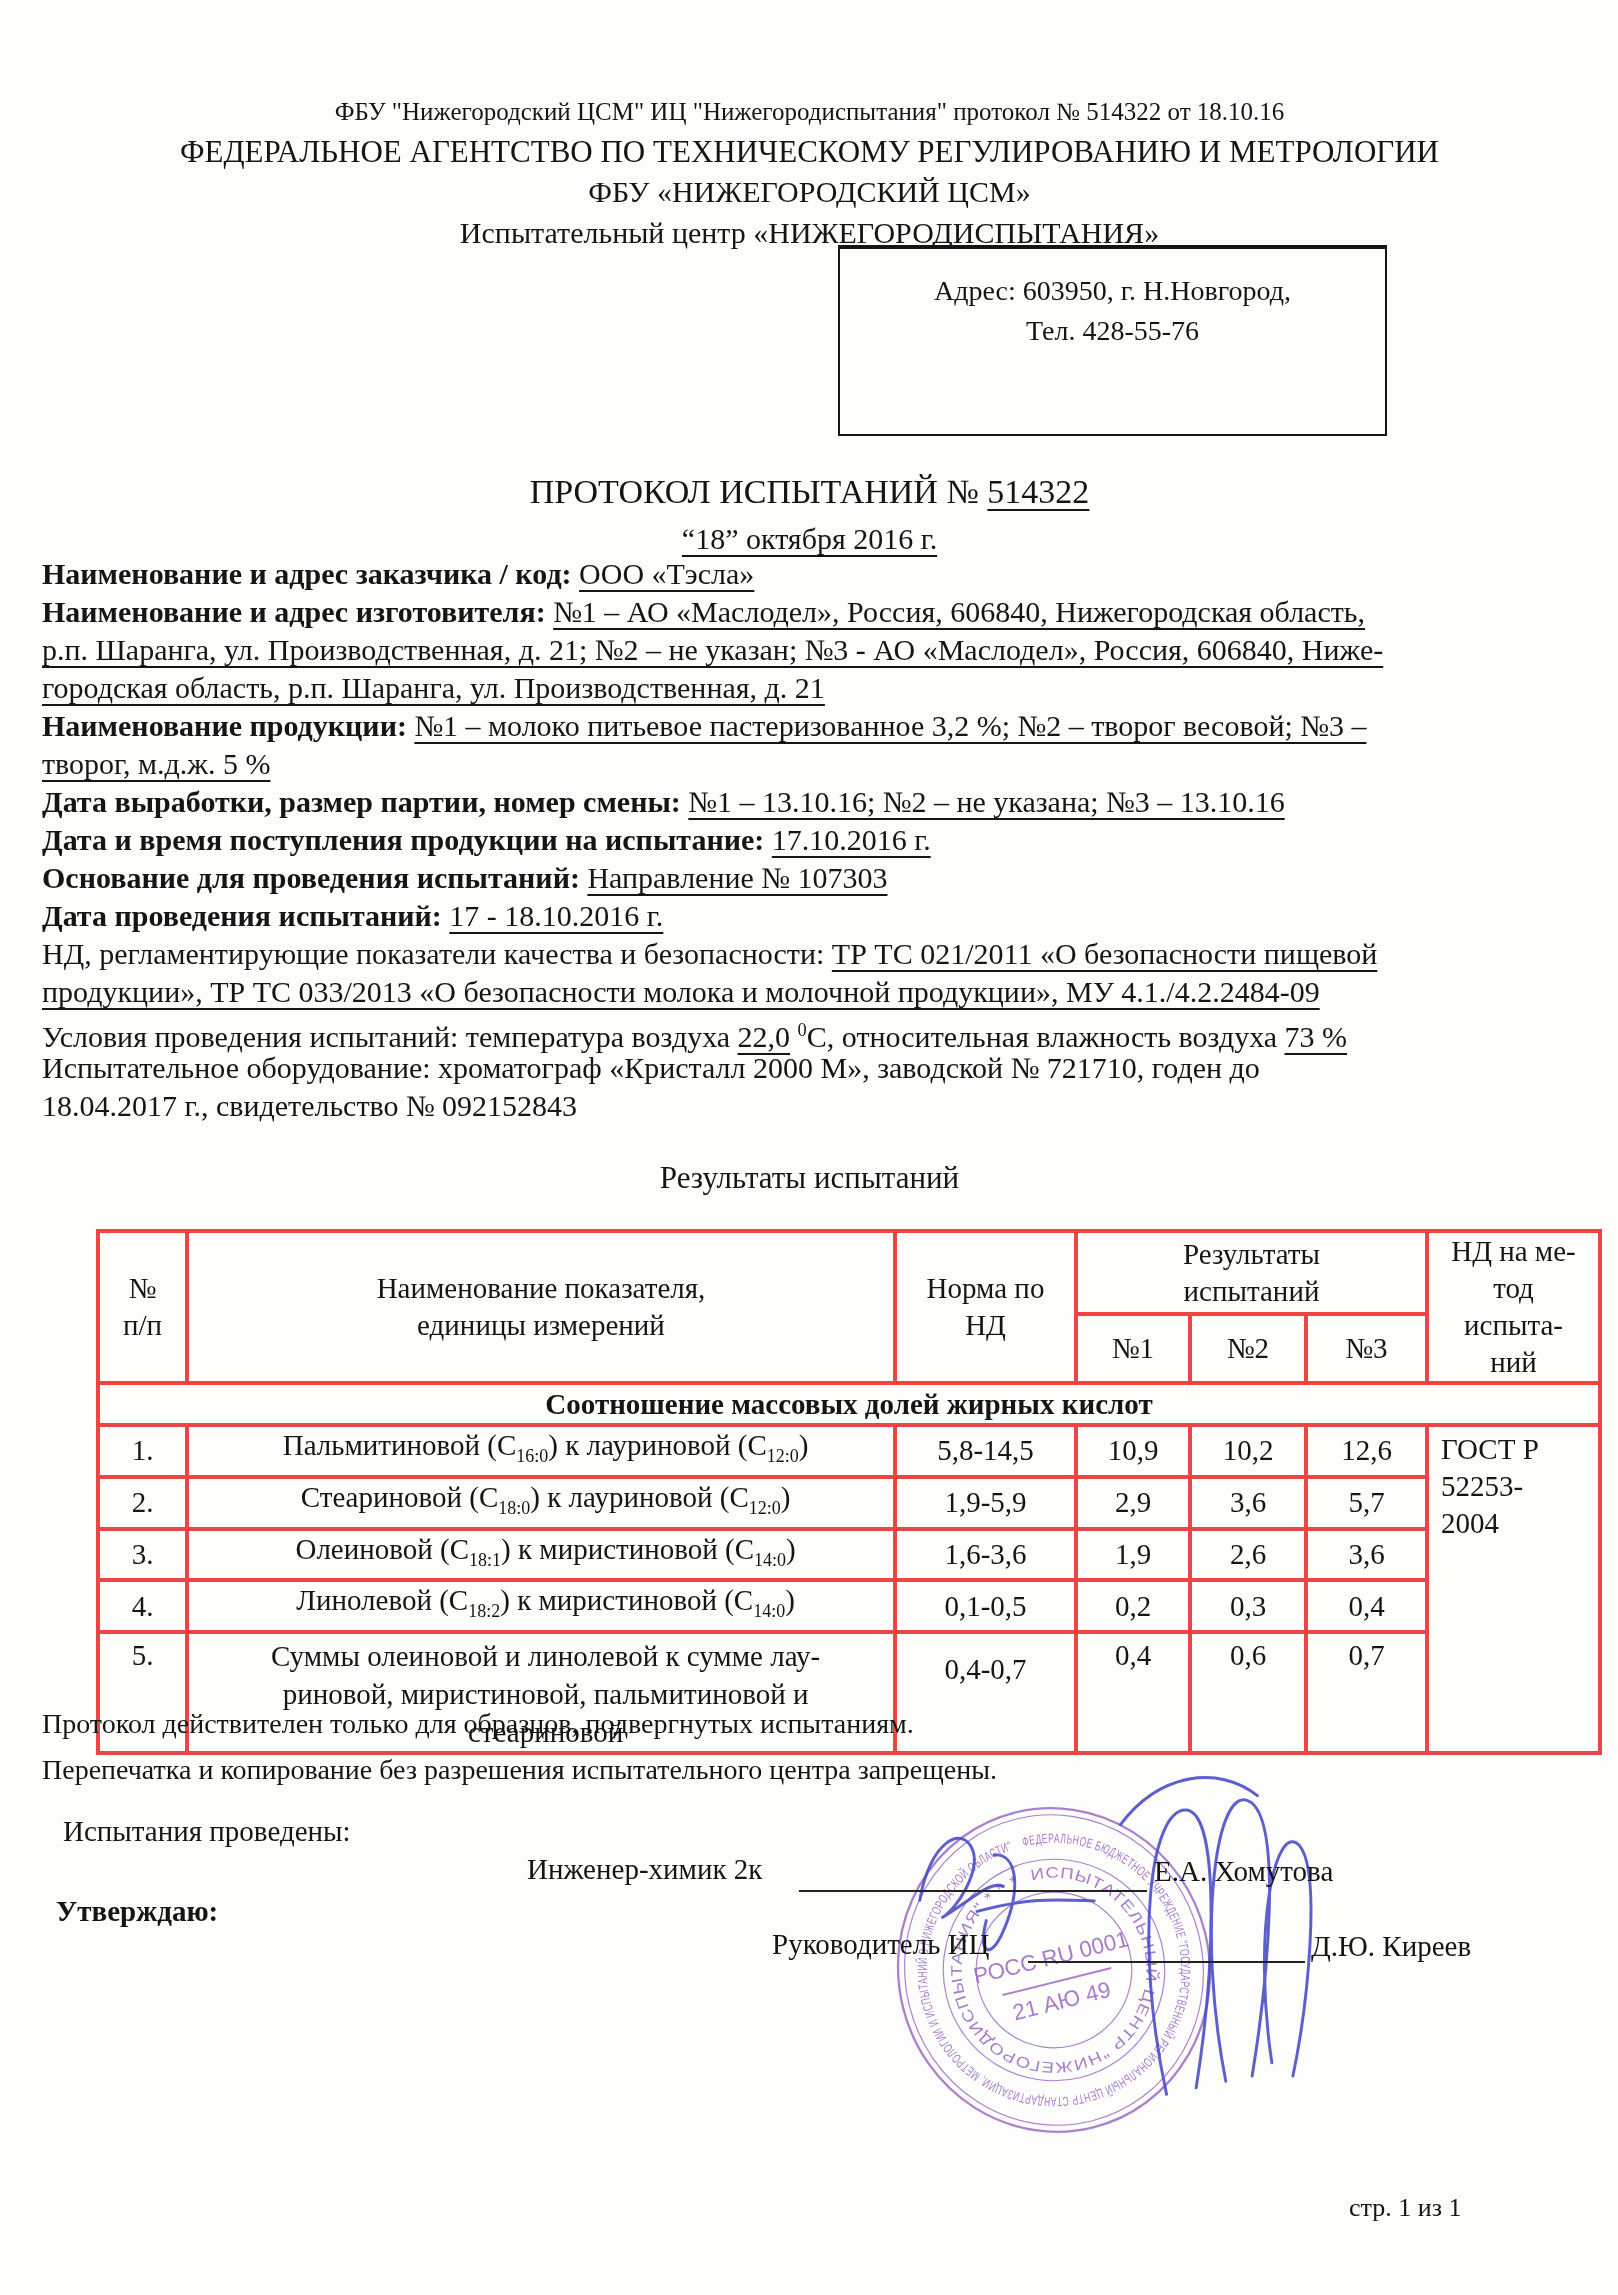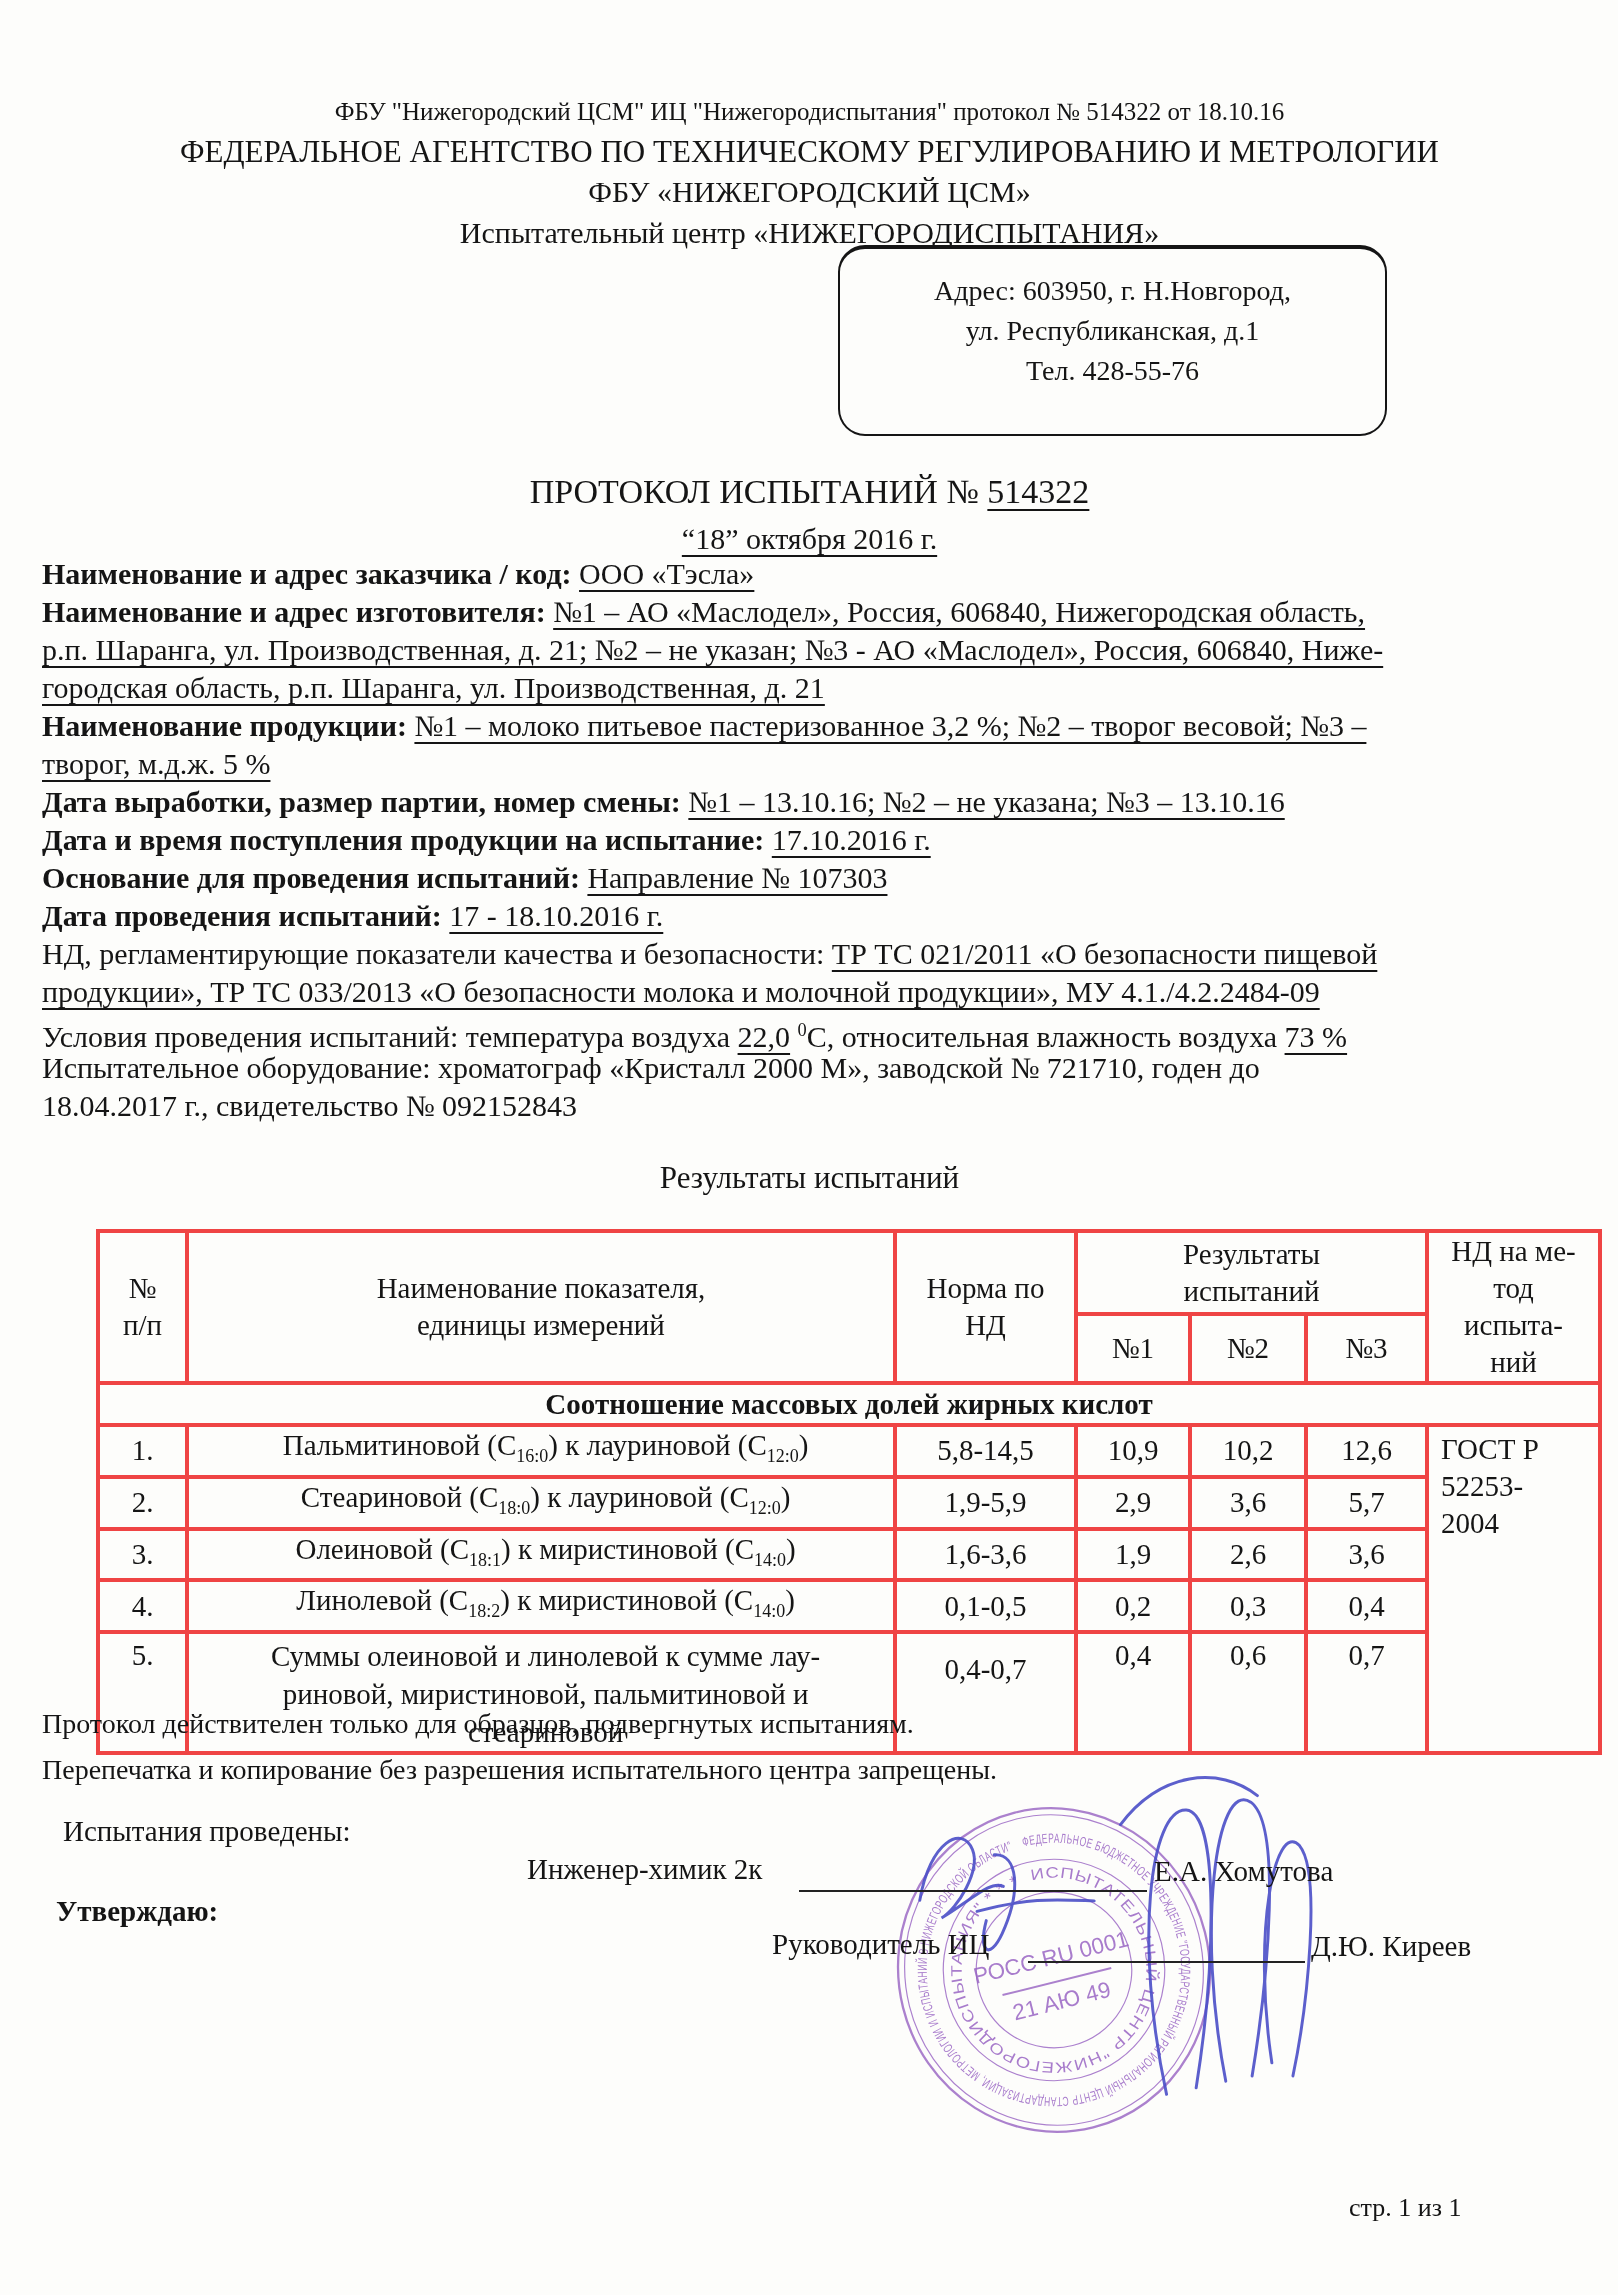--- a/index.html
+++ b/index.html
@@ -14,21 +14,21 @@
   .u { text-decoration:underline; text-decoration-thickness:2px; text-underline-offset:6px; }
   
   .doc-ref   { top:98px; font-size:25px; }
   .agency    { top:134px; font-size:31px; }
   .org       { top:175px; font-size:30px; }
   .center-ln { top:216px; font-size:30px; }
   
   .box { box-sizing:border-box; border:2.6px solid #151515; border-top-width:4px; text-align:center;
          font-size:28px; line-height:40px; }
   .acc-box  { left:227px; top:242px; width:436px; height:207px; padding-top:12px; }
-  .addr-box { left:838px; top:245px; width:549px; height:191px; padding-top:22.4px;border-radius:27px; }
+  .addr-box { left:838px; top:245px; width:549px; height:191px; padding-top:22.4px; }
   
   .prot-title { top:473px; font-size:34px; }
   .prot-date  { top:522px; font-size:30px; }
   
   .fields { left:42px; top:555px; width:1535px; font-size:30px; }
   .fields .line { height:38px; line-height:38px; white-space:nowrap; }
   sup.deg { font-size:18.4px; vertical-align:super; }
   
   .res-title { top:1160px; font-size:31px; }
   table.results { position:absolute; left:96px; top:1229px; width:1502px;
@@ -69,21 +69,20 @@
 <div class="page">
 
   <div class="abs centered doc-ref">ФБУ "Нижегородский ЦСМ"  ИЦ "Нижегородиспытания" протокол № 514322 от 18.10.16</div>
   <div class="abs centered agency">ФЕДЕРАЛЬНОЕ АГЕНТСТВО ПО ТЕХНИЧЕСКОМУ РЕГУЛИРОВАНИЮ И МЕТРОЛОГИИ</div>
   <div class="abs centered org">ФБУ «НИЖЕГОРОДСКИЙ ЦСМ»</div>
   <div class="abs centered center-ln">Испытательный центр  «НИЖЕГОРОДИСПЫТАНИЯ»</div>
 
 
   <div class="abs box addr-box">
     <div>Адрес: 603950, г. Н.Новгород,</div>
-    <div>ул. Республиканская, д.1</div>
     <div>Тел. 428-55-76</div>
   </div>
 
   <div class="abs centered prot-title">
     <span>ПРОТОКОЛ ИСПЫТАНИЙ №</span>
     <span class="u">514322</span>
   </div>
   <div class="abs centered prot-date">
     <span class="u">“18” октября 2016 г.</span>
   </div>

